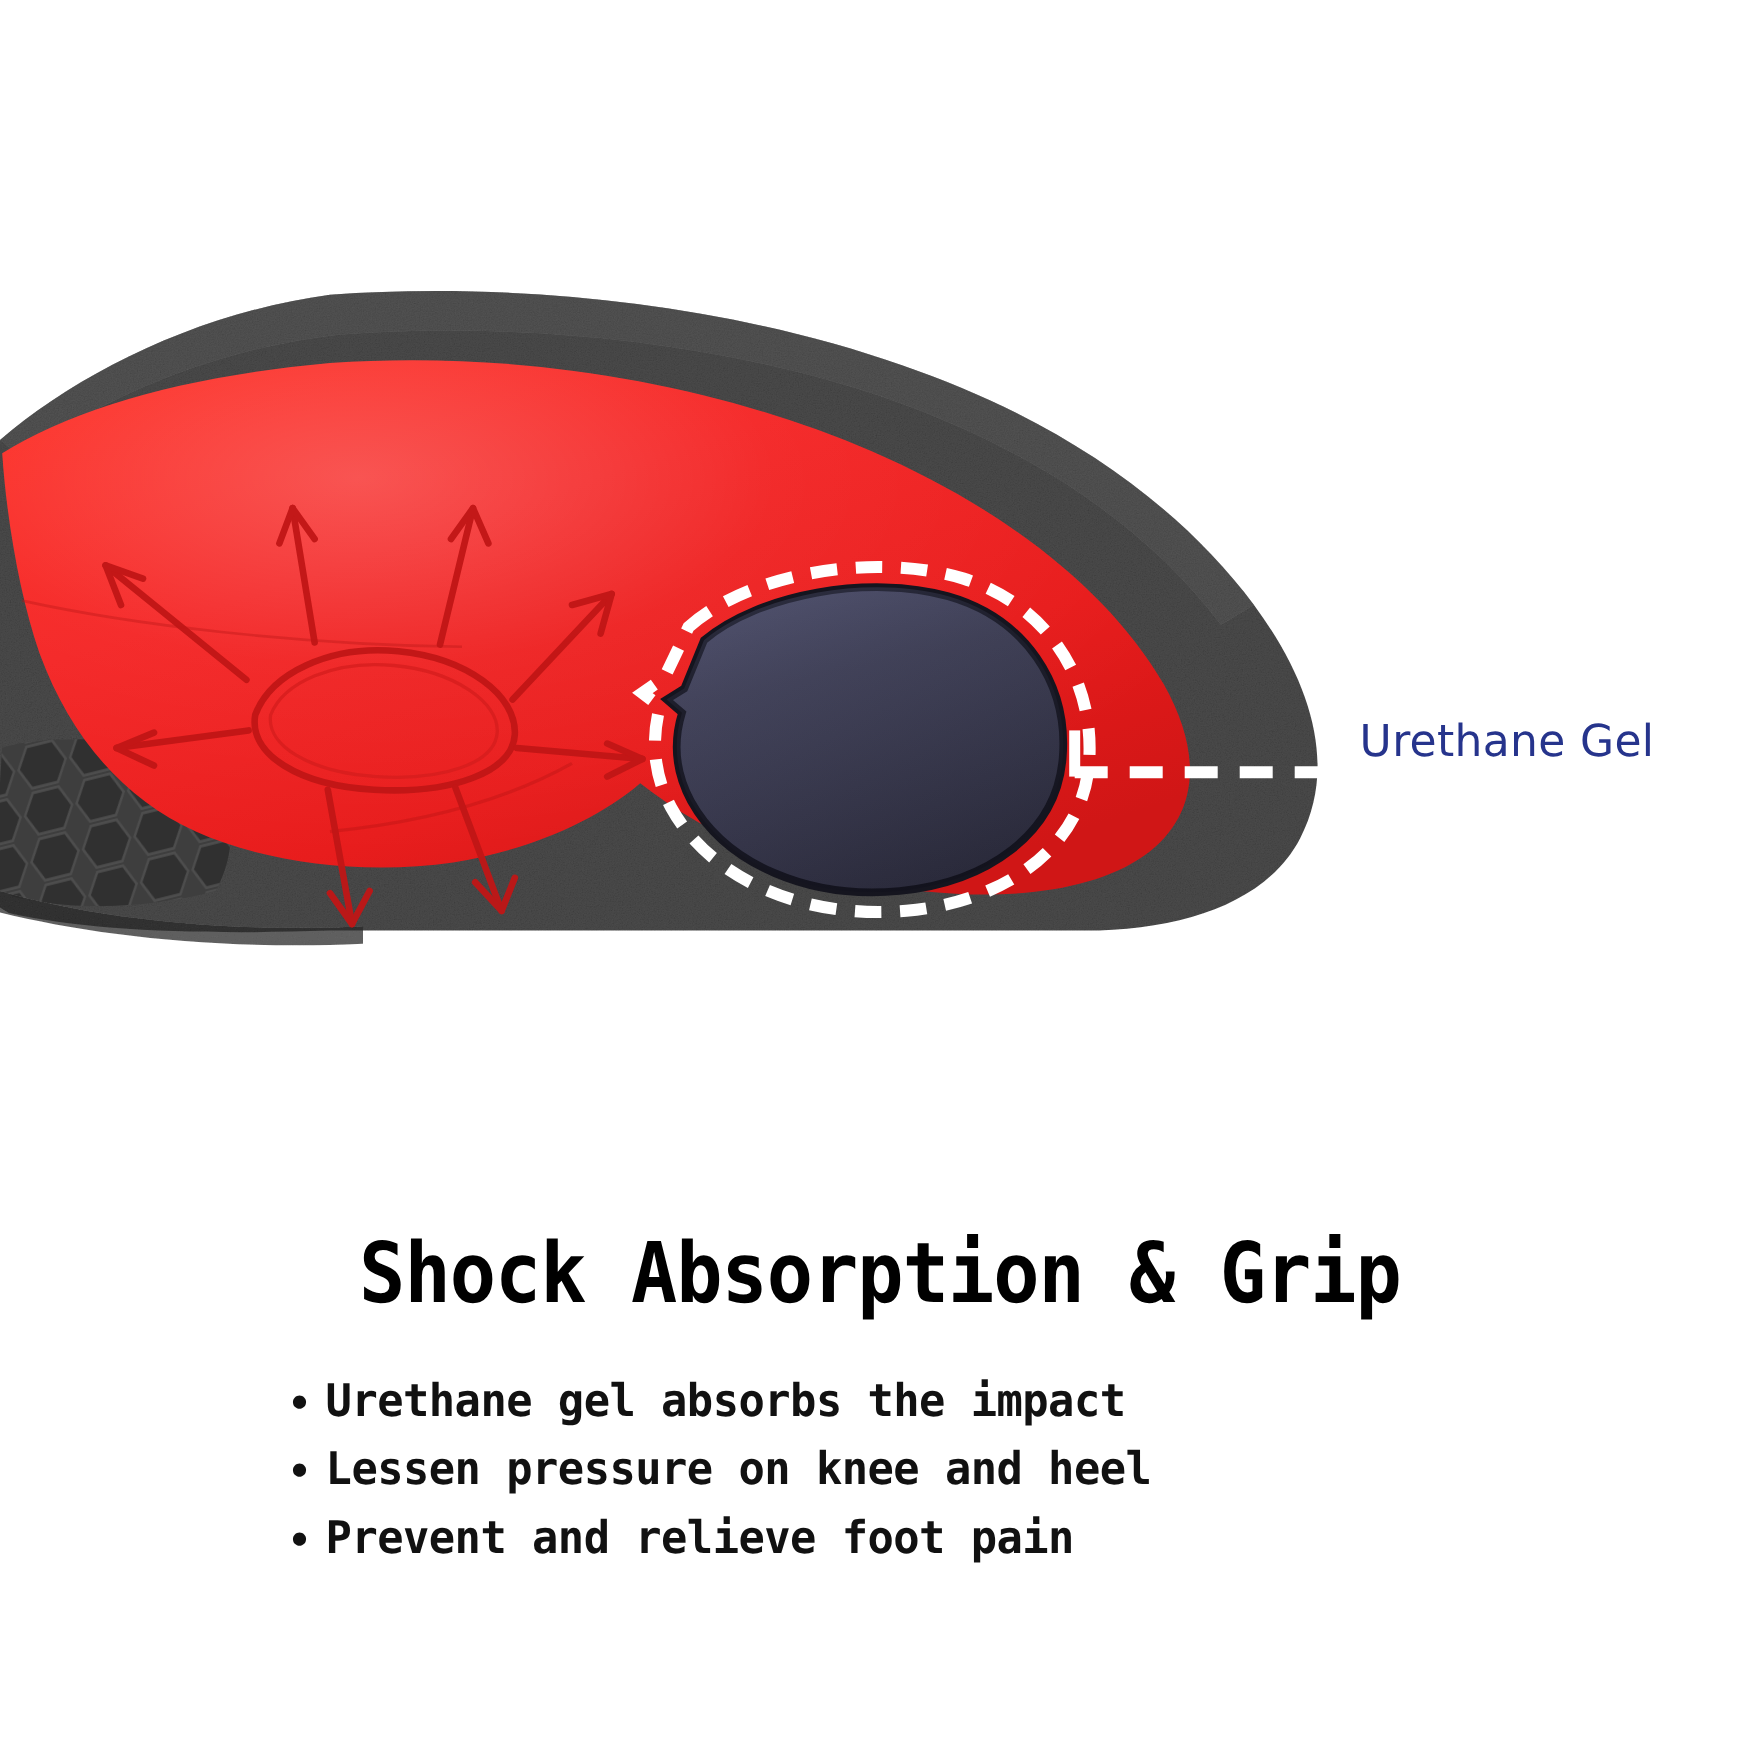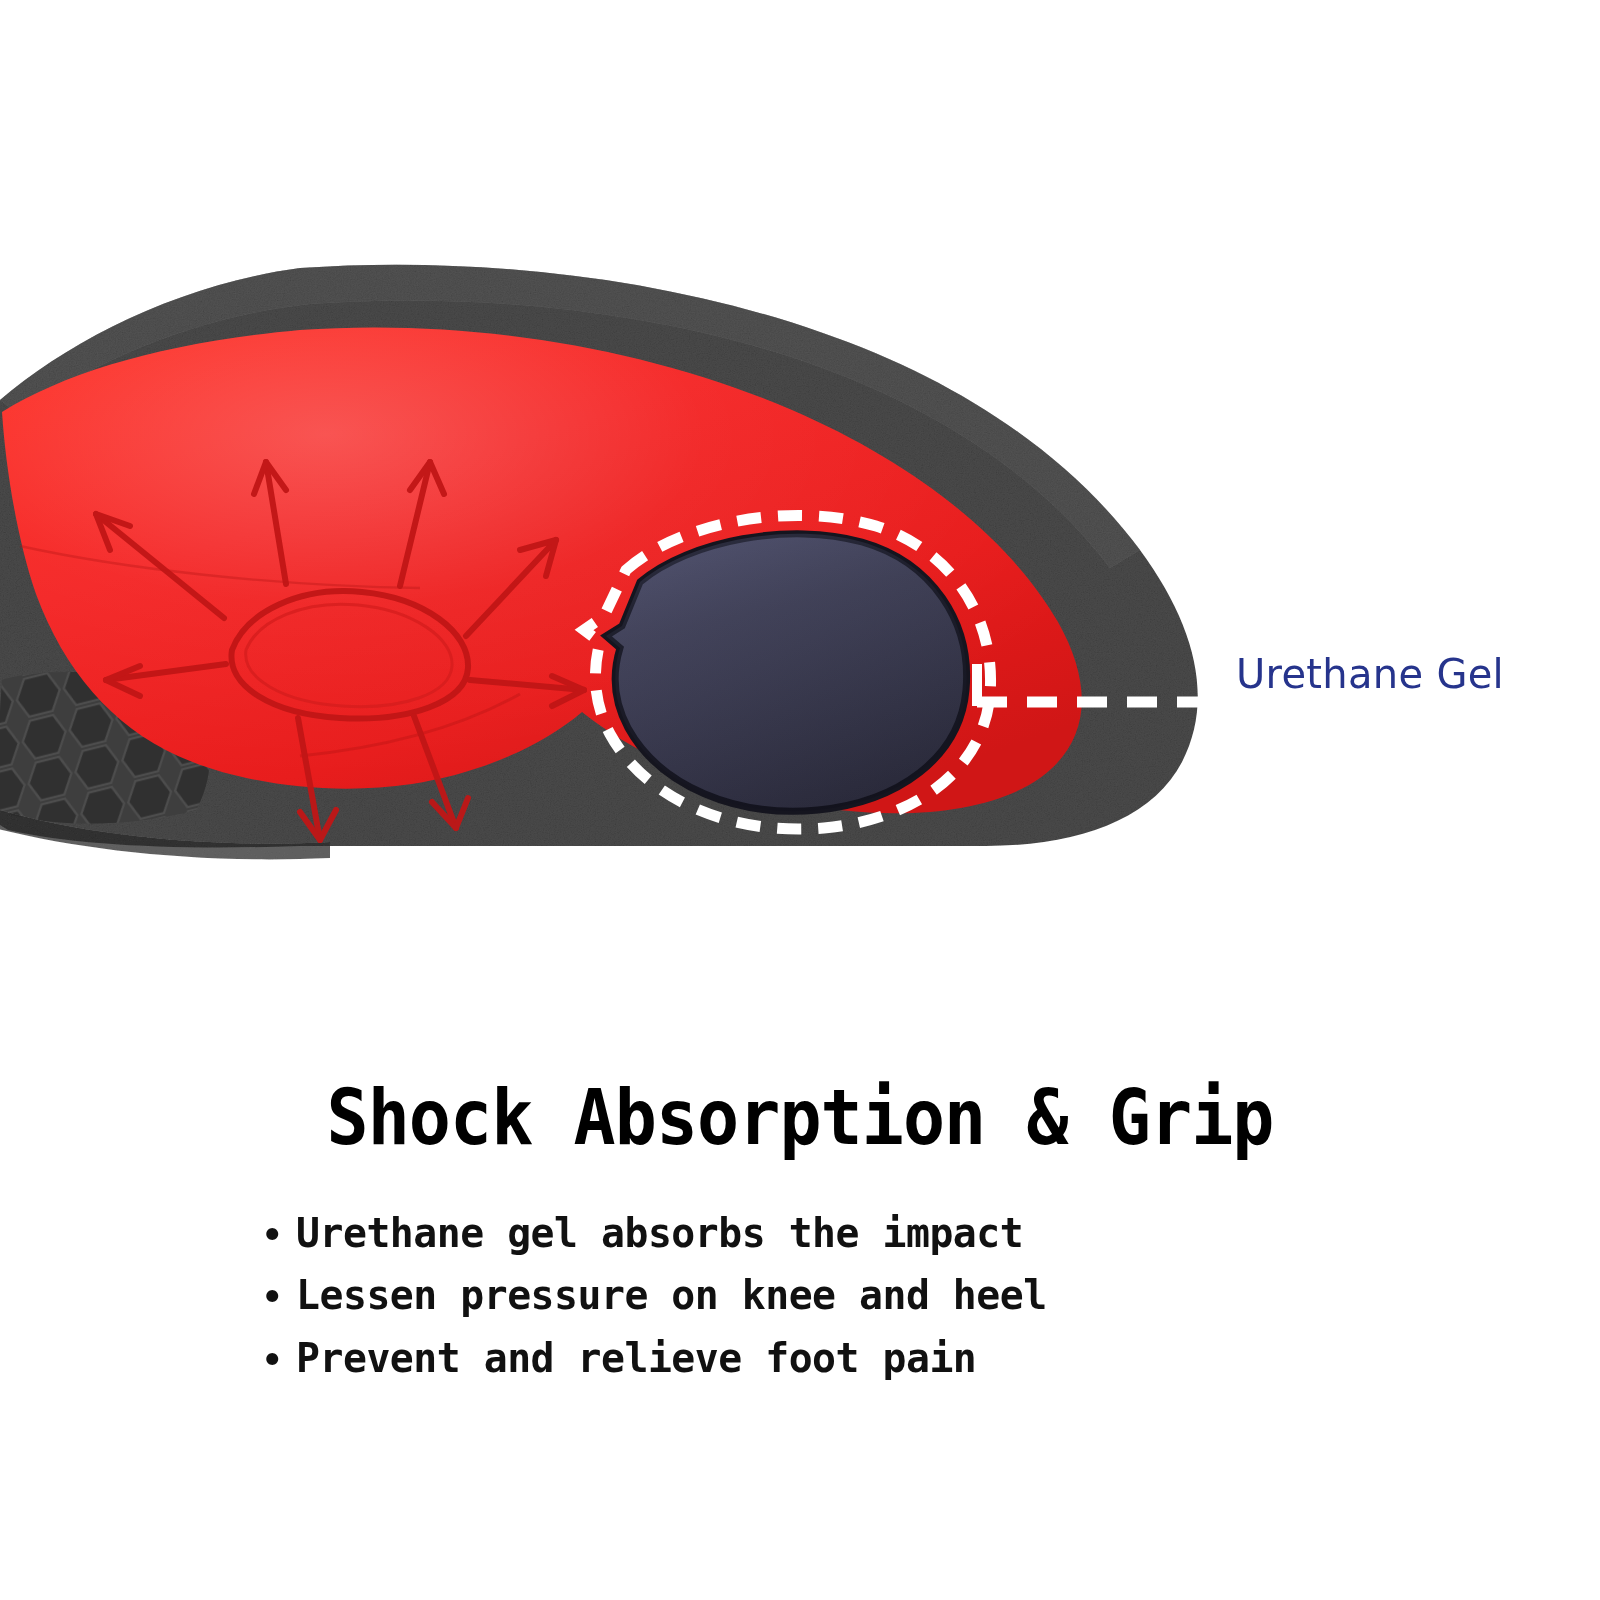--- a/index.html
+++ b/index.html
@@ -48,21 +48,21 @@
     letter-spacing: 0.3px;
     color: #26348c;
     white-space: nowrap;
   }
   #callout-label .cl-line { display: block; }
 
   
   #text-block {
     position: absolute;
     left: 0;
-    top: 1080px;
+    top: 1120px;
     width: 1600px;
   }
   #headline {
     font-family: "DejaVu Sans Mono", monospace;
     font-weight: bold;
     font-size: 76px;
     line-height: 1.0;
     color: #000000;
     text-align: center;
     letter-spacing: -1px;

